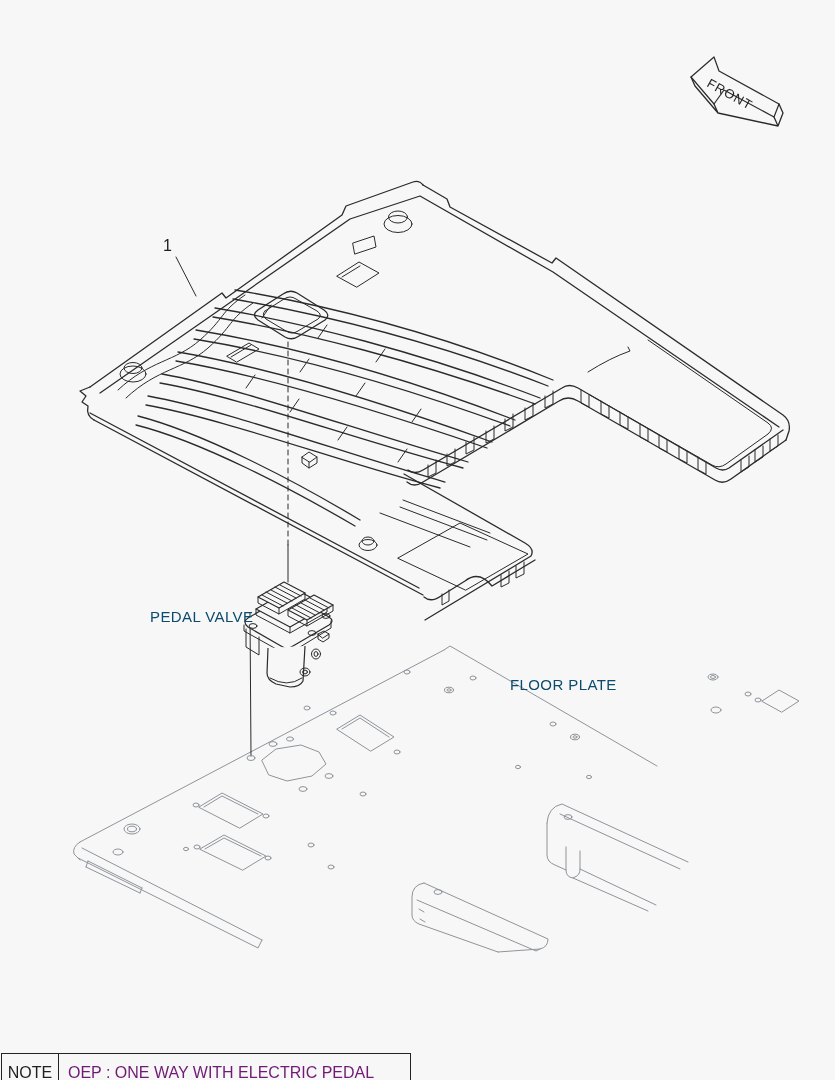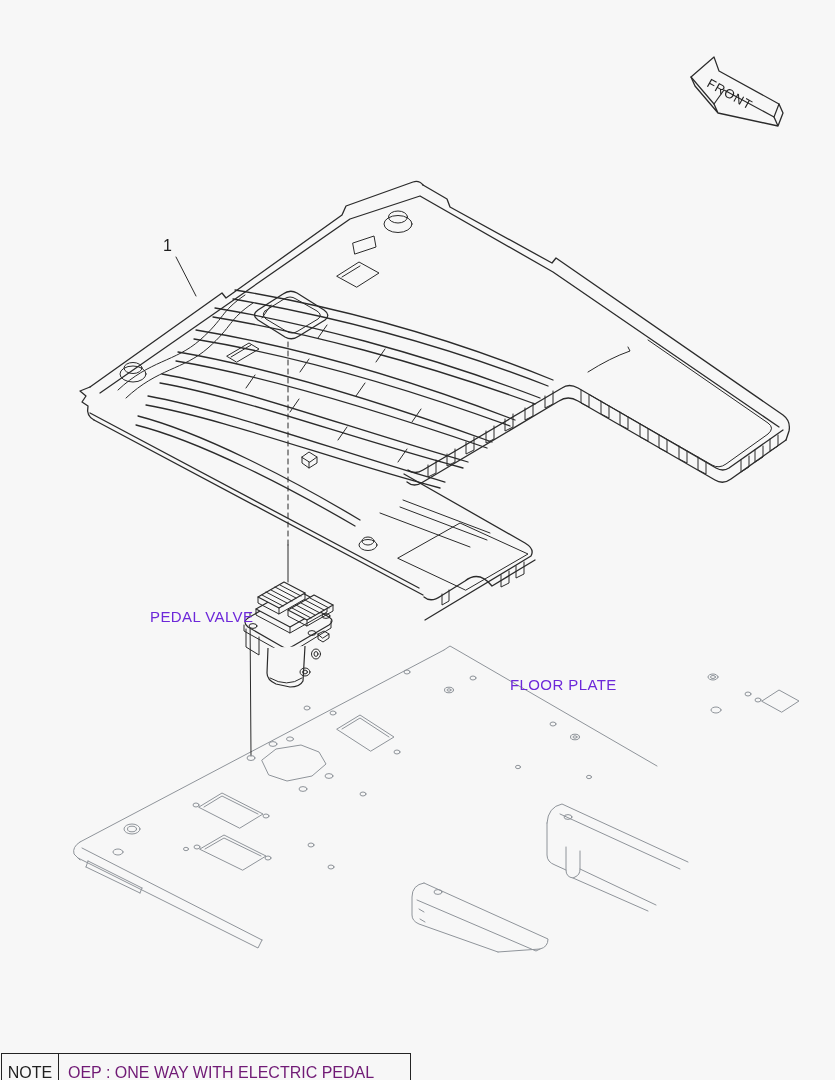--- a/index.html
+++ b/index.html
@@ -1,21 +1,21 @@
 <!DOCTYPE html>
 <html><head>
 <meta charset="utf-8">
 <style>
   html,body{margin:0;padding:0;background:#e8e8e8;}
   .canvas{
     position:relative;width:835px;height:1080px;background:#f7f7f7;
     font-family:"Liberation Sans",sans-serif;color:#222;overflow:hidden;
   }
   .art{position:absolute;left:0;top:0;}
-  .label{position:absolute;font-size:15px;color:#6d28d9;letter-spacing:0.4px;white-space:nowrap;}
+  .label{position:absolute;font-size:15px;color:#0c4a6e;letter-spacing:0.4px;white-space:nowrap;}
   .callout{position:absolute;left:163px;top:237px;font-size:16px;color:#1f1f1f;}
   .lbl-pedal{left:150px;top:608px;}
   .lbl-floor{left:510px;top:676px;}
   .front-text{font-size:13px;letter-spacing:1px;fill:#232323;}
   .note-box{
     position:absolute;left:1px;top:1053px;height:40px;display:flex;align-items:stretch;
     border:1.6px solid #232323;background:#f7f7f7;box-sizing:border-box;
   }
   .note-title{
     width:56px;display:flex;align-items:center;justify-content:center;

